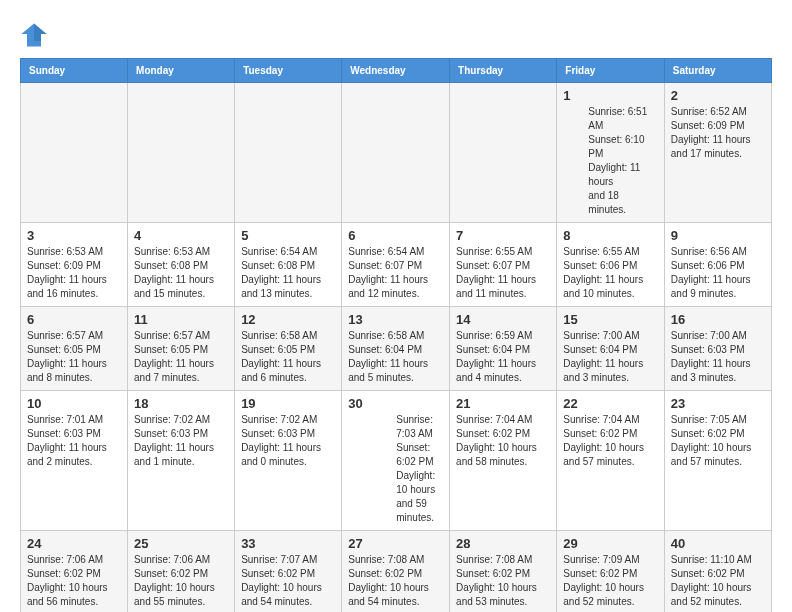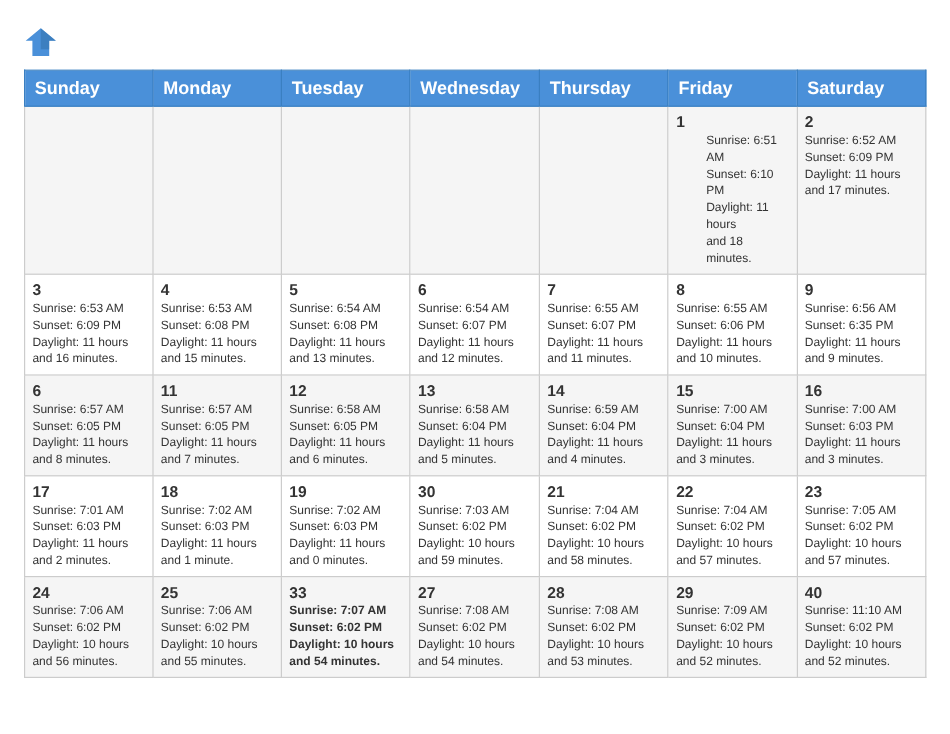--- a/index.html
+++ b/index.html
@@ -44,21 +44,21 @@
       font-size: 15px;
       color: #555;
     }
     .calendar {
       width: 100%;
       border-collapse: collapse;
     }
     .calendar th {
       background: #4a90d9;
       color: #fff;
-      font-size: 15px;
+      font-size: 10px;
       font-weight: bold;
       padding: 6px 8px;
       text-align: left;
       border: 1px solid #3a7fc1;
     }
     .calendar td {
       width: 108px;
       vertical-align: top;
       padding: 5px 6px;
       border: 1px solid #ccc;
@@ -181,21 +181,21 @@
         <td>
           <span class="day-num">8</span>
           <div class="day-info" style="white-space: pre-line;">Sunrise: 6:55 AM
 Sunset: 6:06 PM
 Daylight: 11 hours
 and 10 minutes.</div>
         </td>
         <td>
           <span class="day-num">9</span>
           <div class="day-info" style="white-space: pre-line;">Sunrise: 6:56 AM
-Sunset: 6:35 PM
+Sunset: 6:06 PM
 Daylight: 11 hours
 and 9 minutes.</div>
         </td>
       </tr>
       <tr>
         <td>
           <span class="day-num">6</span>
           <div class="day-info" style="white-space: pre-line;">Sunrise: 6:57 AM
 Sunset: 6:05 PM
 Daylight: 11 hours
@@ -239,21 +239,21 @@
         <td>
           <span class="day-num">16</span>
           <div class="day-info" style="white-space: pre-line;">Sunrise: 7:00 AM
 Sunset: 6:03 PM
 Daylight: 11 hours
 and 3 minutes.</div>
         </td>
       </tr>
       <tr>
         <td>
-          <span class="day-num">17</span>
+          <span class="day-num">10</span>
           <div class="day-info" style="white-space: pre-line;">Sunrise: 7:01 AM
 Sunset: 6:03 PM
 Daylight: 11 hours
 and 2 minutes.</div>
         </td>
         <td>
           <span class="day-num">18</span>
           <div class="day-info" style="white-space: pre-line;">Sunrise: 7:02 AM
 Sunset: 6:03 PM
 Daylight: 11 hours
@@ -261,21 +261,21 @@
         </td>
         <td>
           <span class="day-num">19</span>
           <div class="day-info" style="white-space: pre-line;">Sunrise: 7:02 AM
 Sunset: 6:03 PM
 Daylight: 11 hours
 and 0 minutes.</div>
         </td>
         <td>
           <span class="day-num">30</span>
-          <div class="day-info" style="white-space: pre-line;">Sunrise: 7:03 AM
+          <div class="day-info" style="white-space: pre-line; margin-left: 48px;">Sunrise: 7:03 AM
 Sunset: 6:02 PM
 Daylight: 10 hours
 and 59 minutes.</div>
         </td>
         <td>
           <span class="day-num">21</span>
           <div class="day-info" style="white-space: pre-line;">Sunrise: 7:04 AM
 Sunset: 6:02 PM
 Daylight: 10 hours
 and 58 minutes.</div>
@@ -305,21 +305,21 @@
         </td>
         <td>
           <span class="day-num">25</span>
           <div class="day-info" style="white-space: pre-line;">Sunrise: 7:06 AM
 Sunset: 6:02 PM
 Daylight: 10 hours
 and 55 minutes.</div>
         </td>
         <td>
           <span class="day-num">33</span>
-          <div class="day-info" style="white-space: pre-line; font-weight: bold;">Sunrise: 7:07 AM
+          <div class="day-info" style="white-space: pre-line;">Sunrise: 7:07 AM
 Sunset: 6:02 PM
 Daylight: 10 hours
 and 54 minutes.</div>
         </td>
         <td>
           <span class="day-num">27</span>
           <div class="day-info" style="white-space: pre-line;">Sunrise: 7:08 AM
 Sunset: 6:02 PM
 Daylight: 10 hours
 and 54 minutes.</div>

